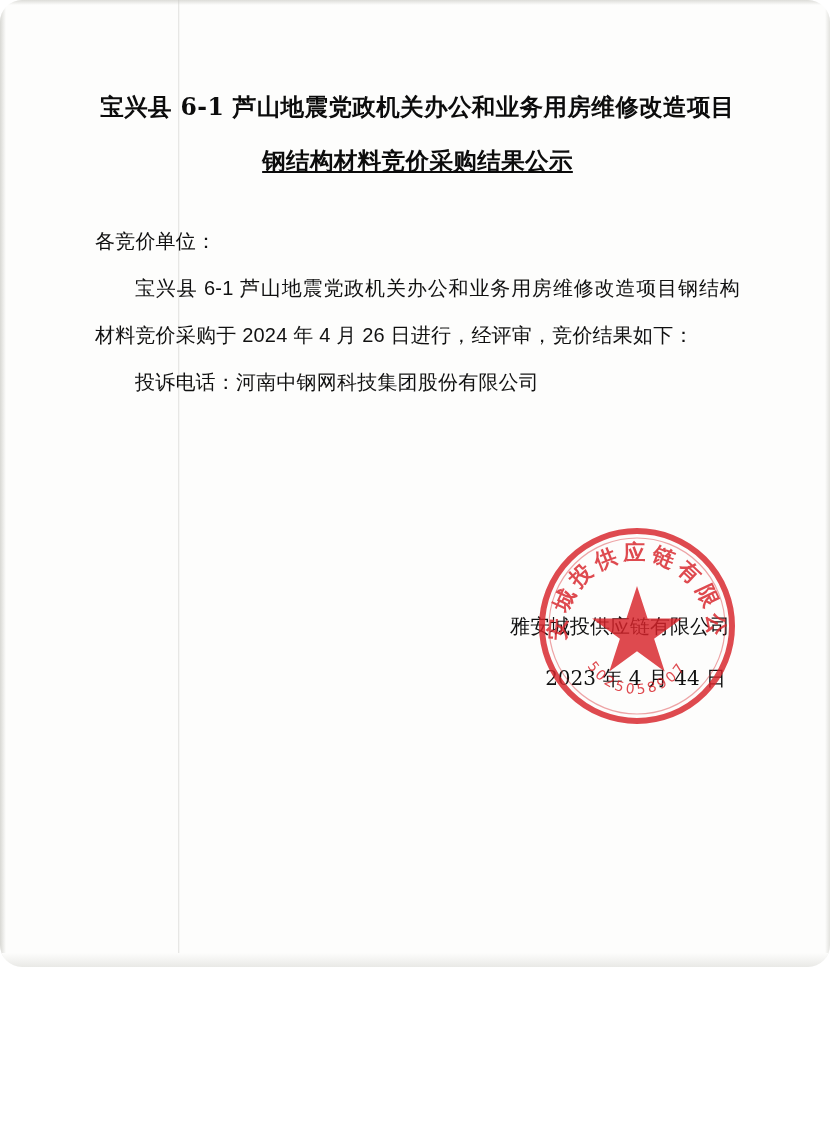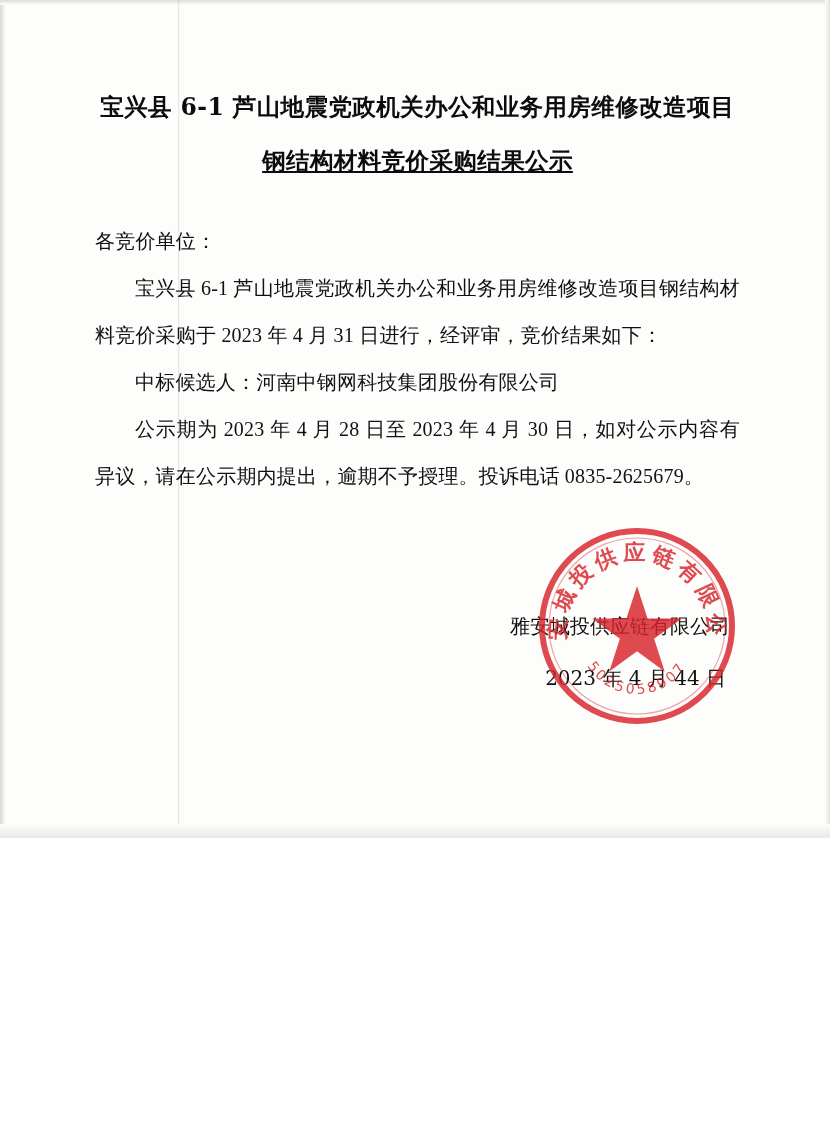--- a/index.html
+++ b/index.html
@@ -6,23 +6,24 @@
     margin: 0;
     padding: 0;
     background: #ffffff;
   }
   body {
     font-family: "DejaVu Sans", "Liberation Sans", sans-serif;
   }
   #page {
     position: relative;
     width: 830px;
-    height: 838px;
+    height: 967px;
     background: #fdfdfc;
     overflow: hidden;
+    border-radius: 22px;
   }
   
   .scan-edge-left {
     position: absolute;
     top: 0;
     left: 0;
     width: 6px;
     height: 1139px;
     background: linear-gradient(to right, #d8d8d4, #fdfdfc);
   }
@@ -75,21 +76,21 @@
     line-height: 54px;
     letter-spacing: 0.4px;
     color: #0c0c0c;
   }
   .title .line2 {
     display: block;
     text-decoration: underline;
   }
 
   .para {
-    font-family: Liberation Serif, serif;
+    font-family: Liberation Sans, sans-serif;
     font-size: 20px;
     line-height: 47px;
     letter-spacing: 0.2px;
     color: #111111;
     text-align: justify;
   }
   .salutation {
     margin-top: 30px;
     text-indent: 0;
   }
@@ -135,25 +136,24 @@
 
   <div class="doc-body">
 
     <div class="title">
       <span>宝兴县 6-1 芦山地震党政机关办公和业务用房维修改造项目</span>
       <span class="line2">钢结构材料竞价采购结果公示</span>
     </div>
 
     <div class="para salutation">各竞价单位：</div>
 
-    <div class="para indent">宝兴县 6-1 芦山地震党政机关办公和业务用房维修改造项目钢结构材料竞价采购于 2023 年 4 月 31 日进行，经评审，竞价结果如下：</div>
+    <div class="para indent">宝兴县 6-1 芦山地震党政机关办公和业务用房维修改造项目钢结构材料竞价采购于 2024 年 4 月 26 日进行，经评审，竞价结果如下：</div>
 
-    <div class="para indent">中标候选人：河南中钢网科技集团股份有限公司</div>
+    <div class="para indent">投诉电话：河南中钢网科技集团股份有限公司</div>
 
-    <div class="para indent">公示期为 2023 年 4 月 28 日至 2023 年 4 月 30 日，如对公示内容有异议，请在公示期内提出，逾期不予授理。投诉电话 0835-2625679。</div>
 
   </div>
 
   <div class="sign-block">
     <span class="sign-name">雅安城投供应链有限公司</span>
     <span class="sign-date">2023 年 4 月 44 日</span>
   </div>
 
   <div class="seal">
     <svg width="204" height="204" viewBox="0 0 204 204" xmlns="http://www.w3.org/2000/svg">

